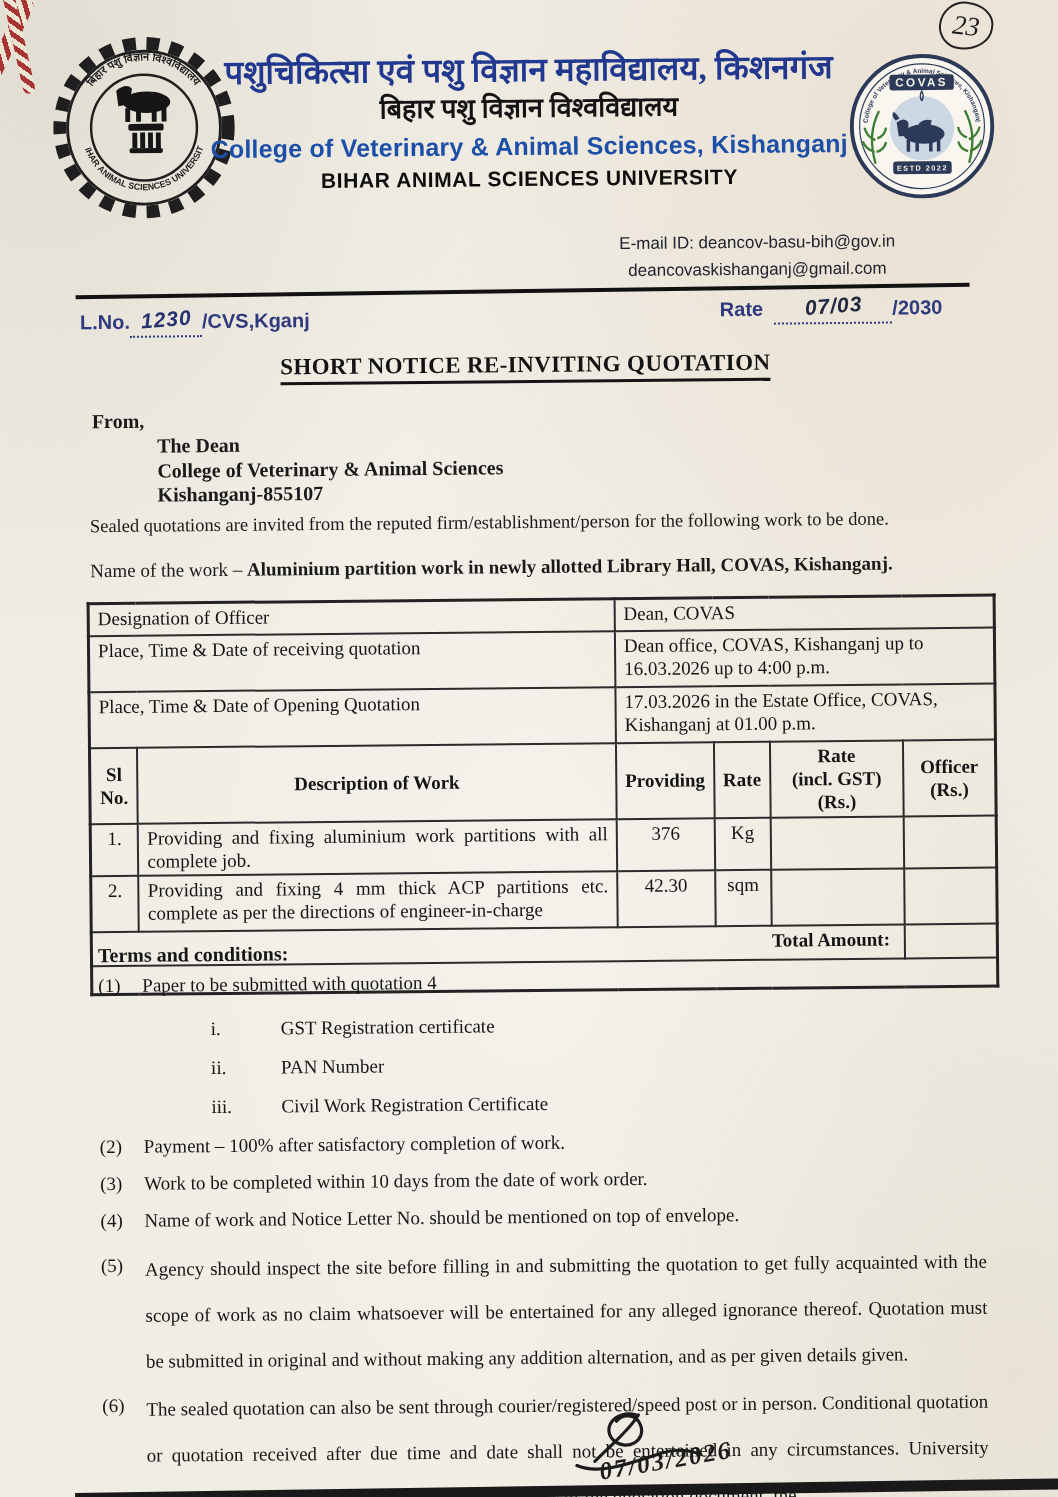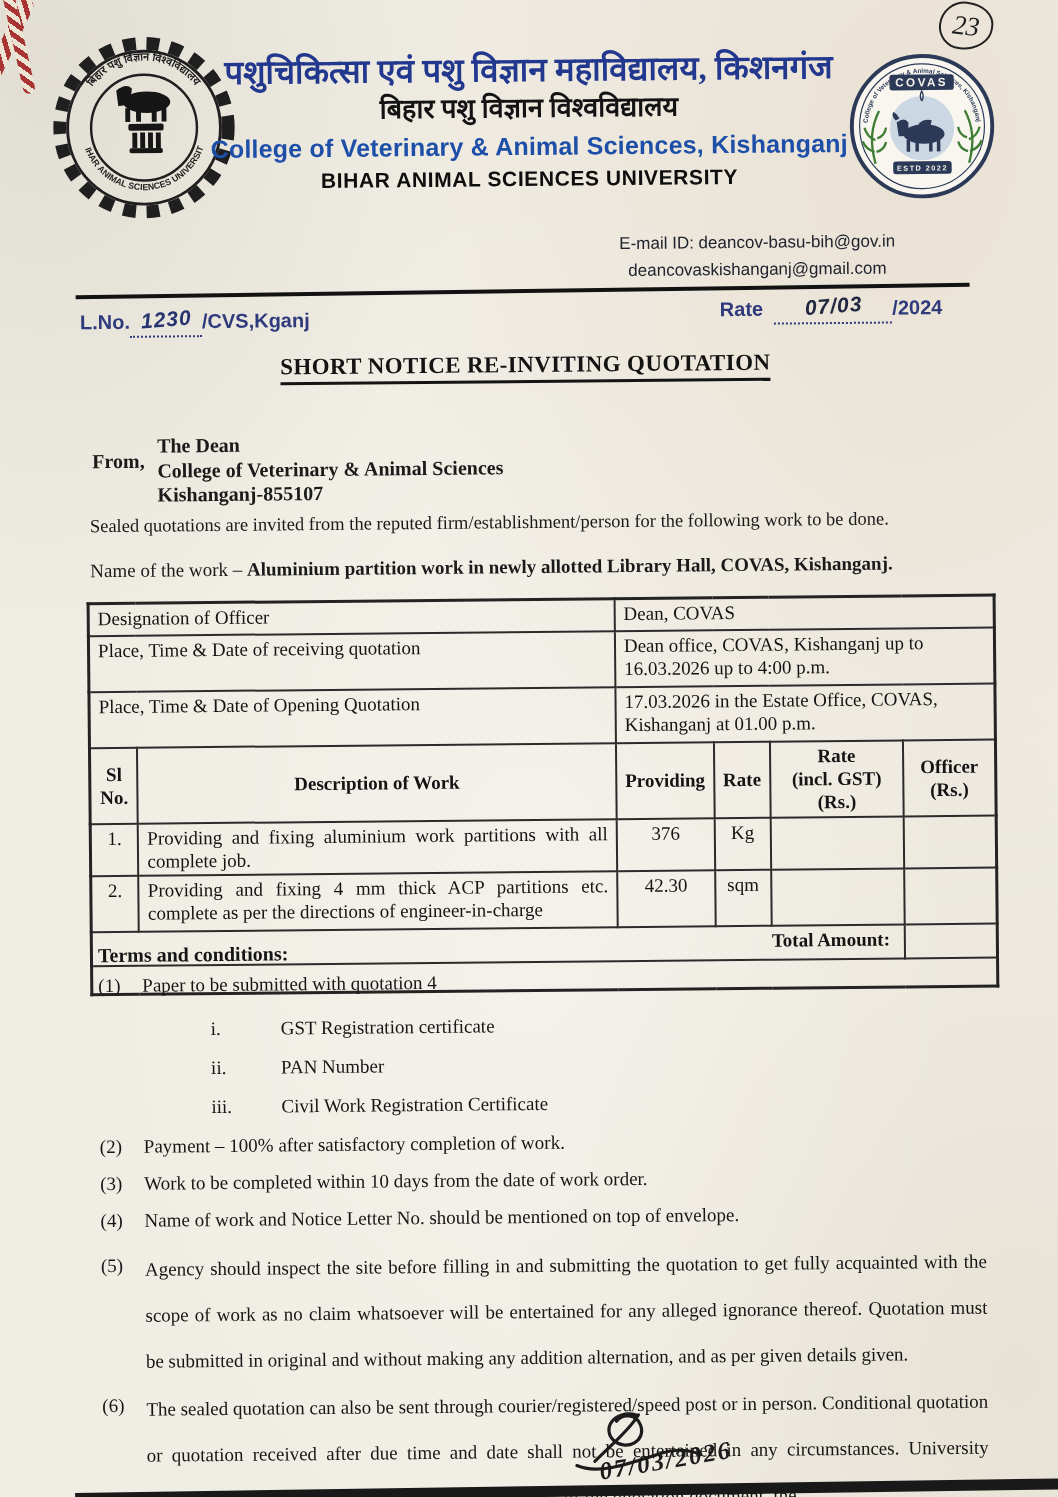--- a/index.html
+++ b/index.html
@@ -57,21 +57,21 @@
   .lno{left:84px;top:307px;}
   .dated{left:724px;top:300px;}
   .dotline{display:inline-block;border-bottom:2.5px dotted #2e3a7c;min-width:72px;text-align:center;vertical-align:-2px;}
   .hw{font-style:italic;color:#27336e;font-size:21px;display:inline-block;transform:translateY(-4px) rotate(-4deg);letter-spacing:1px;}
   .hw.dark{color:#20283f;}
 
   
   .title-wrap{left:0;top:352px;width:1058px;text-align:center;}
   .title{display:inline-block;font-size:23px;font-weight:700;letter-spacing:.4px;
     border-bottom:3px solid #141414;padding-bottom:2px;color:#131313;}
-  .from-label{left:95px;top:406px;font-size:20px;font-weight:700;margin-top:40px;}
+  .from-label{left:95px;top:406px;font-size:20px;font-weight:700;}
   .from-lines{left:160px;top:430px;font-size:20px;font-weight:700;line-height:1.23;}
 
   .intro{left:92px;top:512px;font-size:18.5px;white-space:nowrap;color:#1a1a1a;}
   .workname{left:92px;top:556px;font-size:19px;white-space:nowrap;}
   .workname b{font-weight:700;}
 
   
   .qtable{left:88px;top:598px;width:909px;border-collapse:collapse;
     font-size:19px;color:#141414;line-height:1.22;}
   .qtable td{border:2px solid #2b2b2b;padding:2px 8px;vertical-align:top;}
@@ -204,21 +204,21 @@
     <div>E-mail ID: deancov-basu-bih@gov.in</div>
     <div>deancovaskishanganj@gmail.com</div>
   </div>
 
   <div class="abs rule"></div>
 
   <div class="abs ref lno">
     <span>L.No.</span><span class="dotline"><span class="hw">1230</span></span><span>/CVS,Kganj</span>
   </div>
   <div class="abs ref dated">
-    <span>Rate</span>&nbsp;&nbsp;<span class="dotline" style="min-width:118px;"><span class="hw dark">07/03</span></span><span>/2024</span>
+    <span>Rate</span>&nbsp;&nbsp;<span class="dotline" style="min-width:118px;"><span class="hw dark">07/03</span></span><span>/2030</span>
   </div>
 
   <div class="abs title-wrap">
     <span class="title">SHORT NOTICE RE-INVITING QUOTATION</span>
   </div>
 
   <div class="abs from-label">From,</div>
   <div class="abs from-lines">
     <div>The Dean</div>
     <div>College of Veterinary &amp; Animal Sciences</div>

